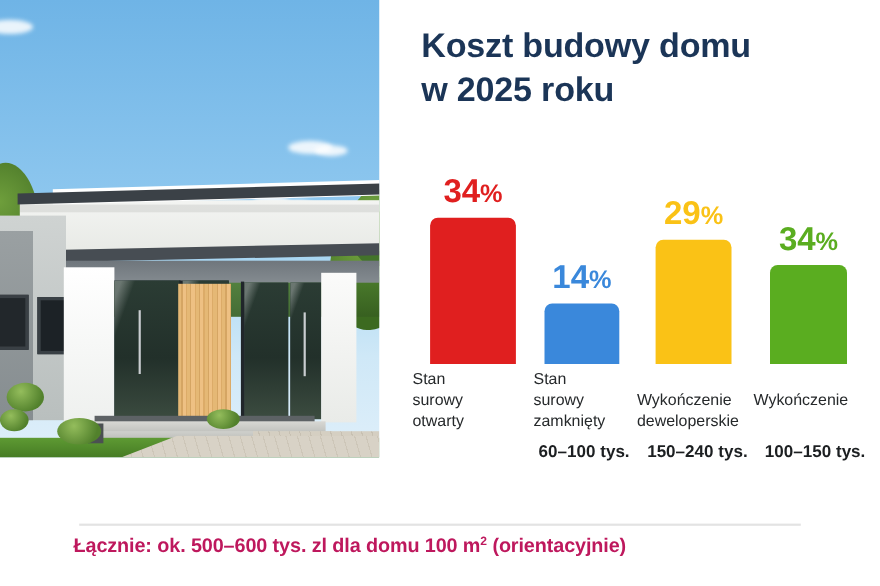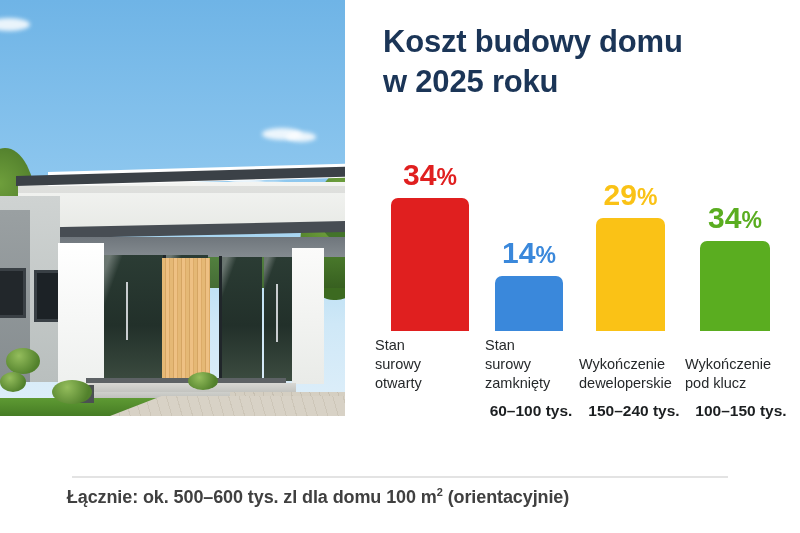--- a/index.html
+++ b/index.html
@@ -147,21 +147,21 @@
   .price {
     position:absolute; text-align:center; color:#1c1f21;
     font-size:15.5px; font-weight:bold; white-space:nowrap;
   }
 
   
   .divider { position:absolute; left:72px; top:476px; width:656px; height:2px;
              background:#e3e3e3; }
   .footer {
     position:absolute; left:0; top:486px; width:636px; text-align:center;
-    color:#404040; font-size:18px; font-weight:bold; letter-spacing:-.1px;
+    color:#be185d; font-size:18px; font-weight:bold; letter-spacing:-.1px;
   }
   .footer sup { font-size:11px; vertical-align:super; font-weight:bold; }
 </style>
 </head>
 <body>
 
 <div class="page">
 
   <div class="photo">
     <div class="cloud cl1"></div>
@@ -255,21 +255,20 @@
             <div style="min-height: 19px;">zamknięty</div>
           </div>
           <div class="cat" style="left: 234px; width: 110px; top: 0px;">
             <div style="min-height: 19px;"></div>
             <div style="min-height: 19px;">Wykończenie</div>
             <div style="min-height: 19px;">deweloperskie</div>
           </div>
           <div class="cat" style="left: 340px; width: 112px; top: 0px;">
             <div style="min-height: 19px;"></div>
             <div style="min-height: 19px;">Wykończenie</div>
-            <div style="min-height: 19px;">pod klucz</div>
           </div>
         </div>
       <div class="prices" id="prices-layer">
           <div class="price" style="left: 140px; width: 92px;">60–100 tys.</div>
           <div class="price" style="left: 234px; width: 110px;">150–240 tys.</div>
           <div class="price" style="left: 340px; width: 112px;">100–150 tys.</div>
         </div>
     </div>
   </div>
 

